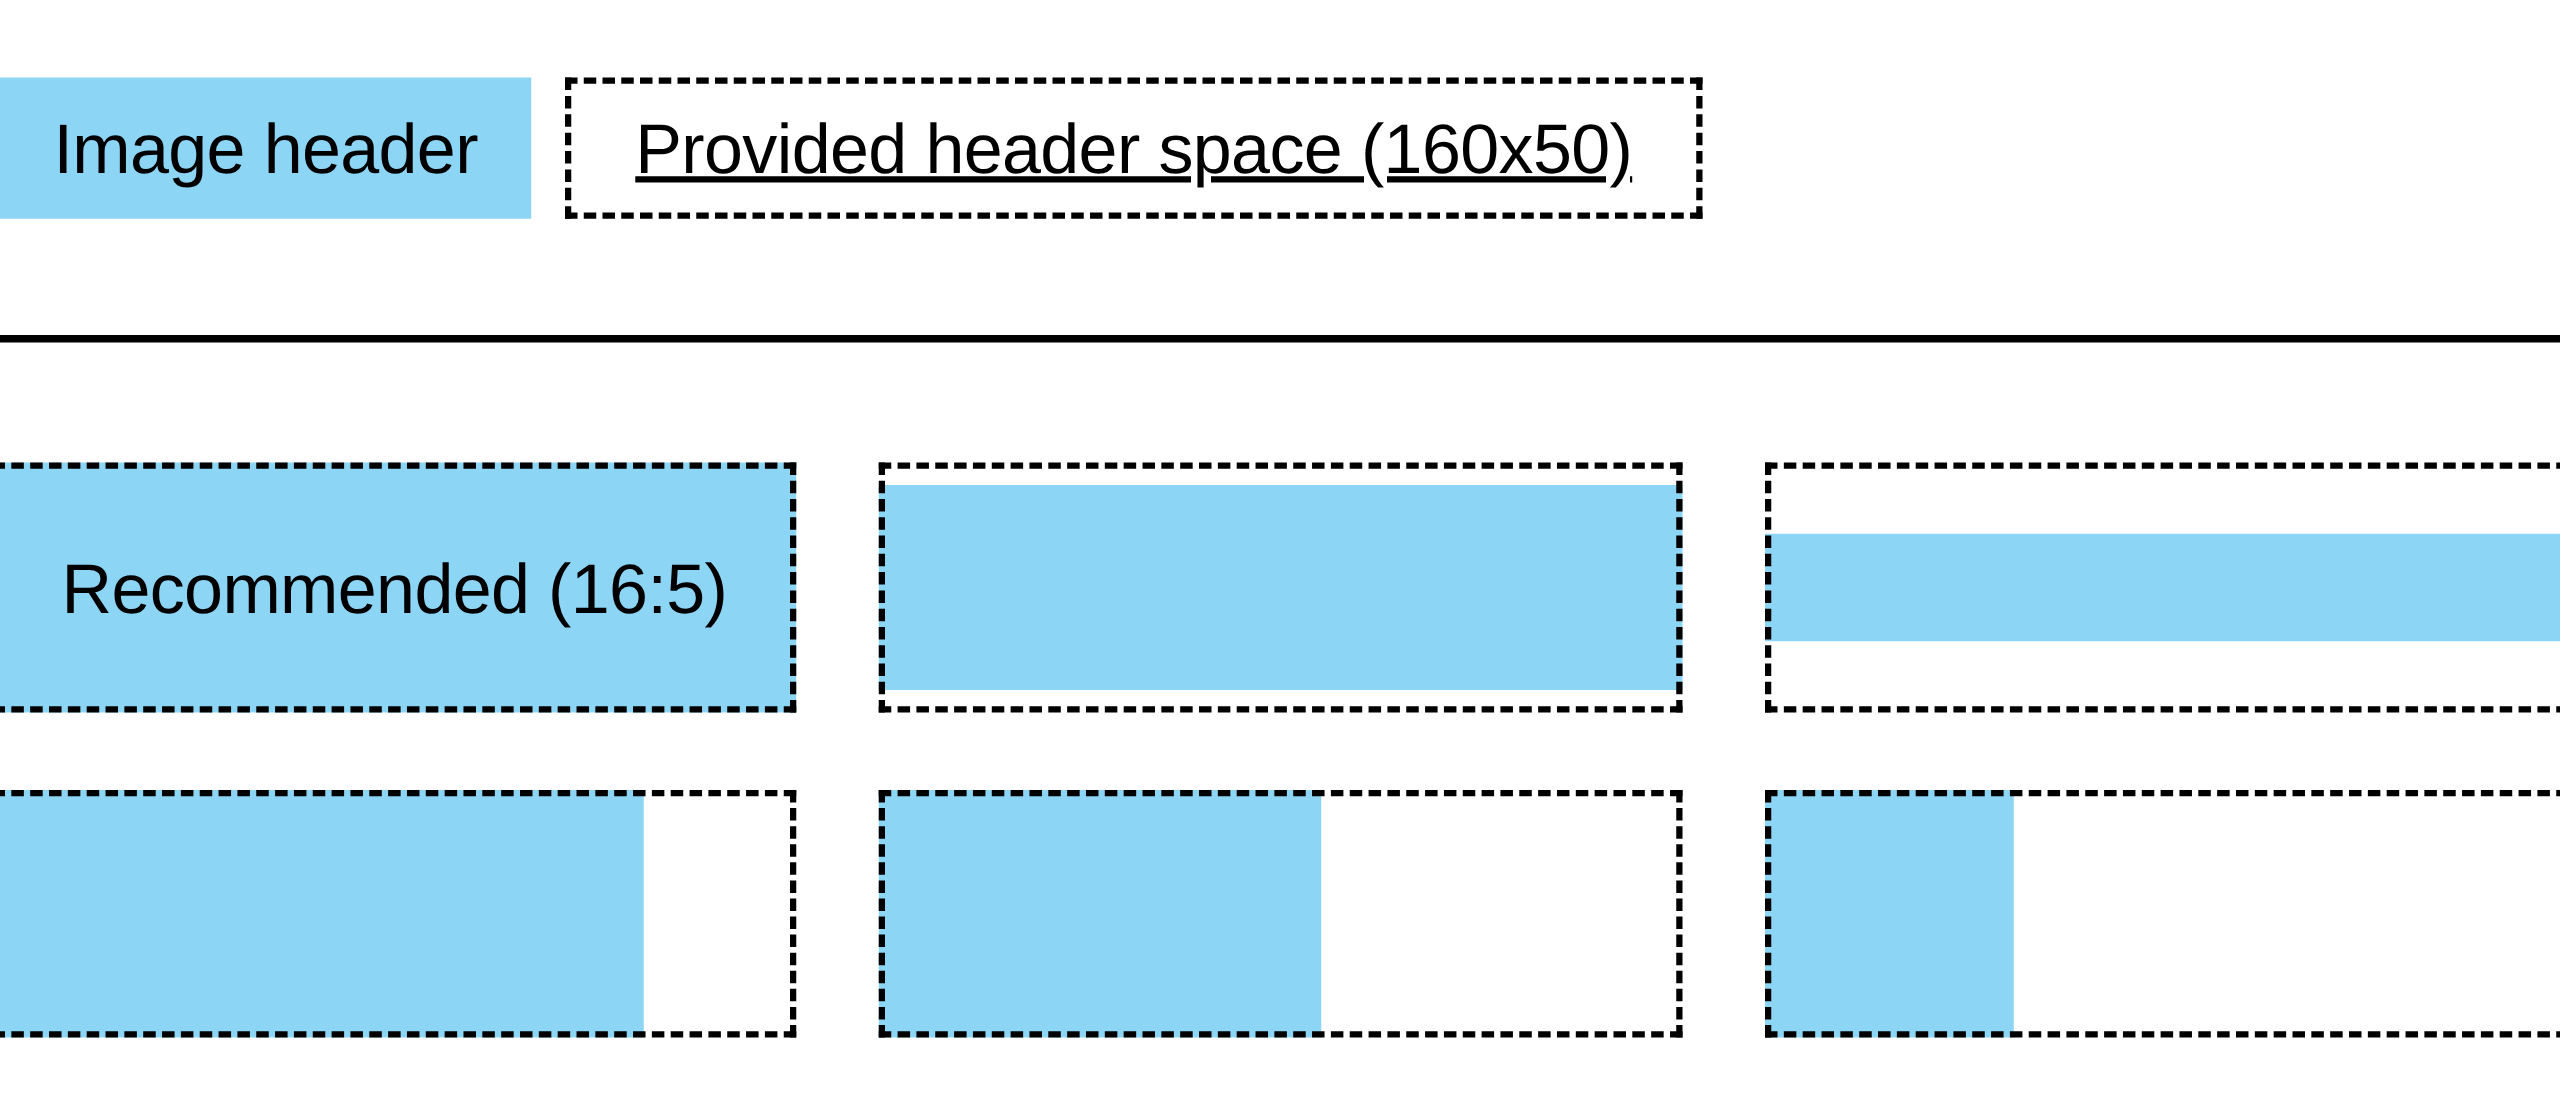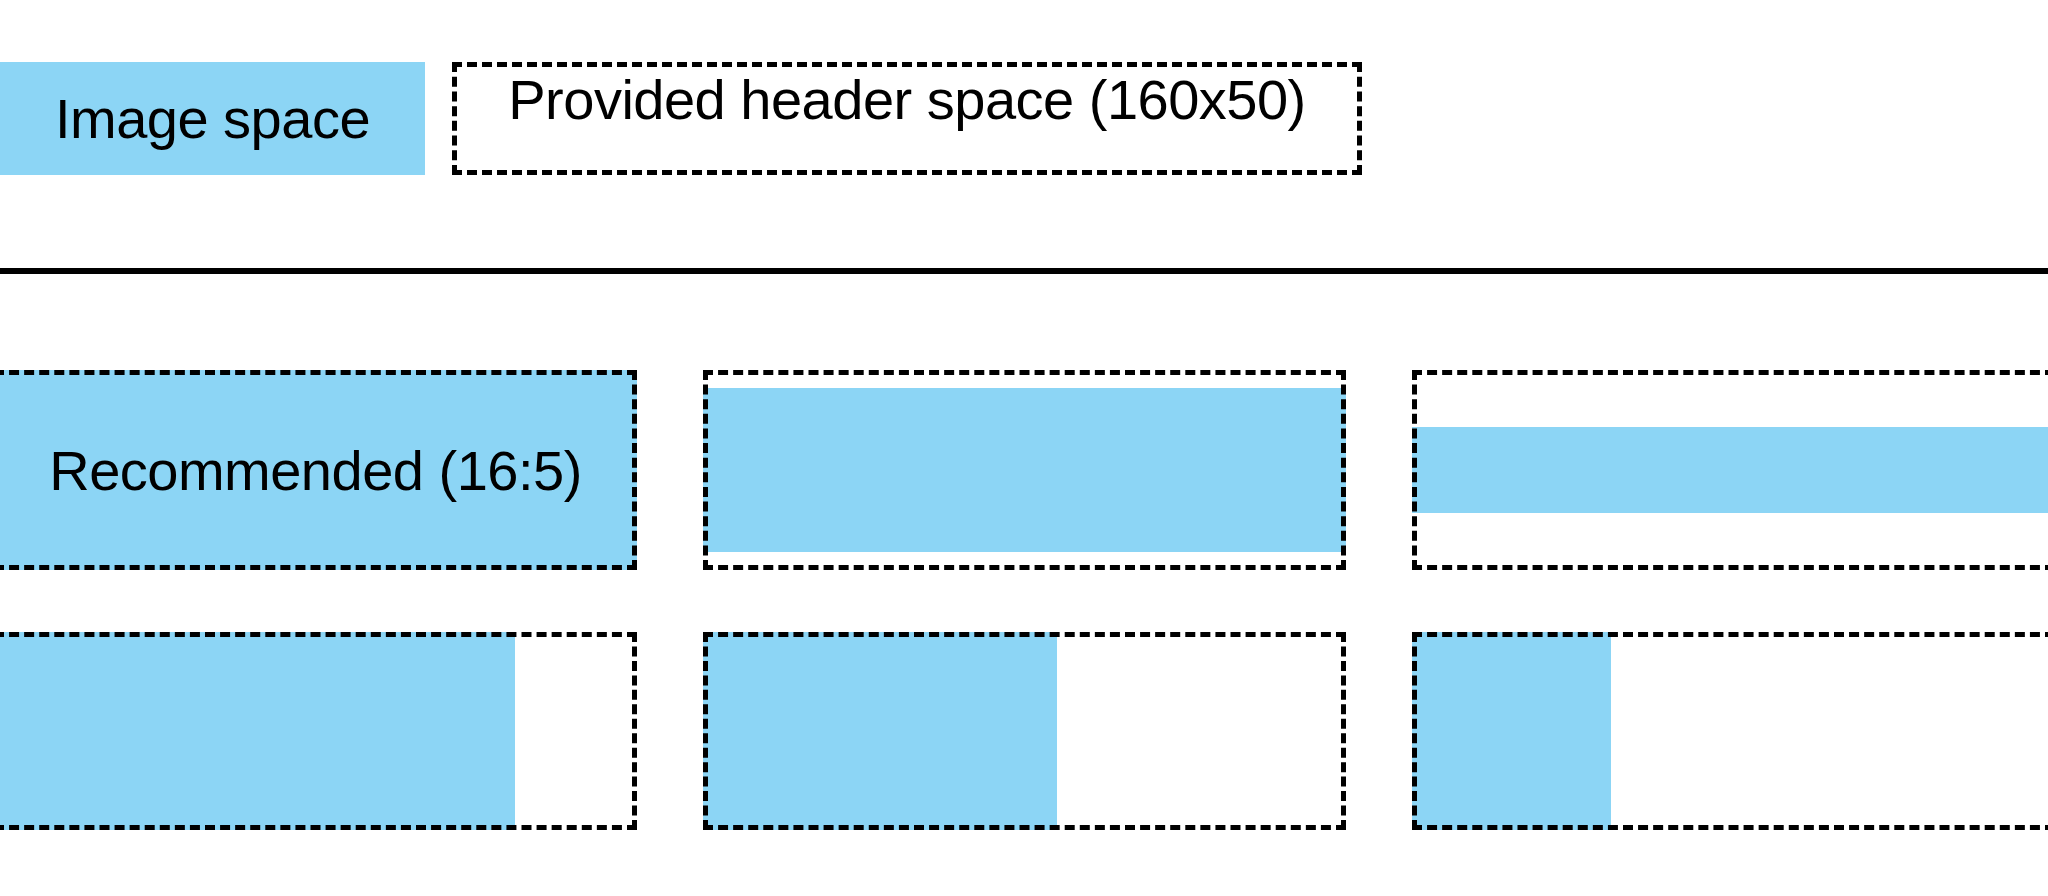--- a/index.html
+++ b/index.html
@@ -31,22 +31,23 @@
   }
   .legend-dashed {
     position: absolute;
     left: 452px;
     top: 62px;
     width: 910px;
     height: 113px;
     box-sizing: border-box;
     border: 5px dashed var(--ink, #000000);
     display: flex;
-    align-items: flex-start;
+    align-items: center;
     justify-content: center;
+    text-decoration: underline;
   }
   .legend-text {
     font-size: 56px;
     font-weight: 500;
     letter-spacing: -0.5px;
     color: var(--ink, #000000);
     white-space: nowrap;
   }
 
   
@@ -105,21 +106,21 @@
     box-sizing: border-box;
     border: 5px dashed var(--ink, #000000);
   }
 </style>
 </head>
 <body>
 
 <div class="canvas" style="--asset-blue: #8cd5f5; --ink: #000000; --bg: #ffffff;">
 
   <div class="legend-swatch">
-    <span class="legend-text">Image space</span>
+    <span class="legend-text">Image header</span>
   </div>
   <div class="legend-dashed">
     <span class="legend-text">Provided header space (160x50)</span>
   </div>
 
   <div class="divider"></div>
 
   <div class="cell r1 c1">
     <div class="fill" style="width: 100%; height: 100%;"></div>
     <div class="cell-label">Recommended (16:5)</div>

